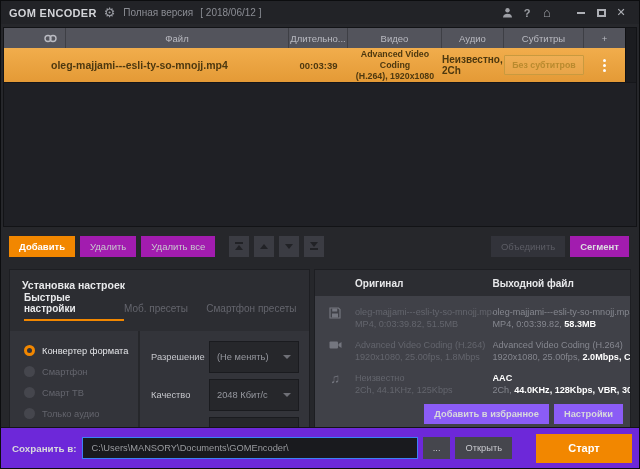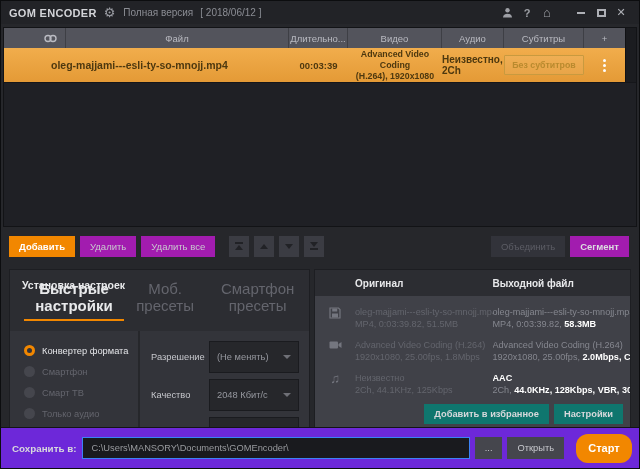--- a/index.html
+++ b/index.html
@@ -70,21 +70,21 @@
   .btn.disabled { background: #32333a; color: #5c5d65; cursor: default; }
   .btn.segment { font-weight: bold; color: #dcdde0; }
 
   
   .panels { position: absolute; top: 268px; left: 8px; right: 8px; height: 162px; display: flex; gap: 4px; }
   .panel { background: #2c2d32; border: 1px solid #1d1e22; position: relative; }
   .panel-left { width: 301px; flex: 0 0 301px; }
   .panel-right { flex: 1; }
   .panel-title { font-size: 10.5px; font-weight: bold; color: #e8e9eb; padding: 9px 12px 4px; }
   .tabs { display: flex; align-items: flex-end; height: 26px; }
-  .tab { font-size: 15px; color: #64656d; padding: 0 0 7px; text-align: center; cursor: pointer; }
+  .tab { font-size: 10px; color: #64656d; padding: 0 0 7px; cursor: pointer; }
   .tab.t1 { margin-left: 14px; width: 100px; color: #e8e9eb; font-weight: bold; position: relative; }
   .tab.t1::after { content: ""; position: absolute; left: 0; right: 0; bottom: 0; height: 2px; background: #f28700; }
   .tab.t2 { flex: 1; }
   .tab.t3 { flex: 1.25; }
   .quick-content { position: absolute; left: 0; right: 0; top: 61px; bottom: 0; background: #33343a; display: flex; }
   .modes { width: 130px; flex: 0 0 130px; padding: 9px 0 0 14px; border-right: 2px solid #26272b; }
   .mode { display: flex; align-items: center; gap: 7px; height: 21px; cursor: pointer; }
   .radio { width: 11px; height: 11px; border-radius: 50%; background: #45464d; flex: 0 0 11px; }
   .mode.on .radio { background: #33343a; border: 3.5px solid #f28700; }
   .mode-label { font-size: 9.3px; color: #64656d; }
@@ -102,33 +102,33 @@
   .cmp-head { display: grid; grid-template-columns: 40px 1fr 1fr; height: 26px; align-items: center; }
   .cmp-title { font-size: 10px; font-weight: bold; color: #e8e9eb; }
   .cmp-body { position: absolute; left: 0; right: 0; top: 26px; bottom: 0; background: #404148; padding-top: 10px; }
   .cmp-row { display: grid; grid-template-columns: 40px 1fr 1fr; margin-bottom: 9px; }
   .cmp-ico { display: flex; justify-content: center; padding-top: 1px; color: #74767f; font-size: 13px; line-height: 12px; }
   .cmp-col { font-size: 9.1px; line-height: 12px; padding-right: 6px; white-space: nowrap; overflow: hidden; }
   .orig { color: #63656d; }
   .outp { color: #85878f; }
   .b-white { color: #ffffff; font-weight: bold; }
   .cmp-btns { position: absolute; right: 7px; bottom: 6px; display: flex; gap: 5px; }
-  .cmp-btn { height: 20px; background: #0f766e; border: none; color: #d8d9dc; font-family: inherit;
+  .cmp-btn { height: 20px; background: #8b5cf6; border: none; color: #d8d9dc; font-family: inherit;
              font-size: 9.3px; font-weight: bold; padding: 0 10px; cursor: pointer; }
 
   
   .bottombar { position: absolute; left: 0; right: 0; bottom: 0; height: 41px; background: #6d28d9;
                border-top: 1px solid #131417; display: flex; align-items: center; padding: 0 7px; }
   .save-label { font-size: 9.8px; font-weight: bold; color: #d8d9dc; margin: 0 6px 0 4px; white-space: nowrap; }
   .path-input { flex: 1; height: 22px; background: #191a1e; border: 1px solid #3b82f6; color: #999b9f;
                 font-family: inherit; font-size: 9.3px; padding: 0 8px; }
   .bb-btn { height: 22px; background: #45464d; border: none; color: #c9cacf; font-family: inherit;
             font-size: 9.3px; padding: 0 10px; margin-left: 5px; cursor: pointer; }
-  .start-btn { height: 29px; width: 56px; background: #f28700; border: none; color: #fff; font-family: inherit;
-               font-size: 11px; font-weight: bold; margin-left: 12px; border-radius: 12px; cursor: pointer; }
+  .start-btn { height: 29px; width: 96px; background: #f28700; border: none; color: #fff; font-family: inherit;
+               font-size: 11px; font-weight: bold; margin-left: 24px; border-radius: 0; cursor: pointer; }
   svg { display: block; }
 </style>
 </head>
 <body>
 
 <div class="window">
 
   <div class="titlebar">
     <span class="app-name">GOM ENCODER</span>
     <span class="gear">⚙</span>

